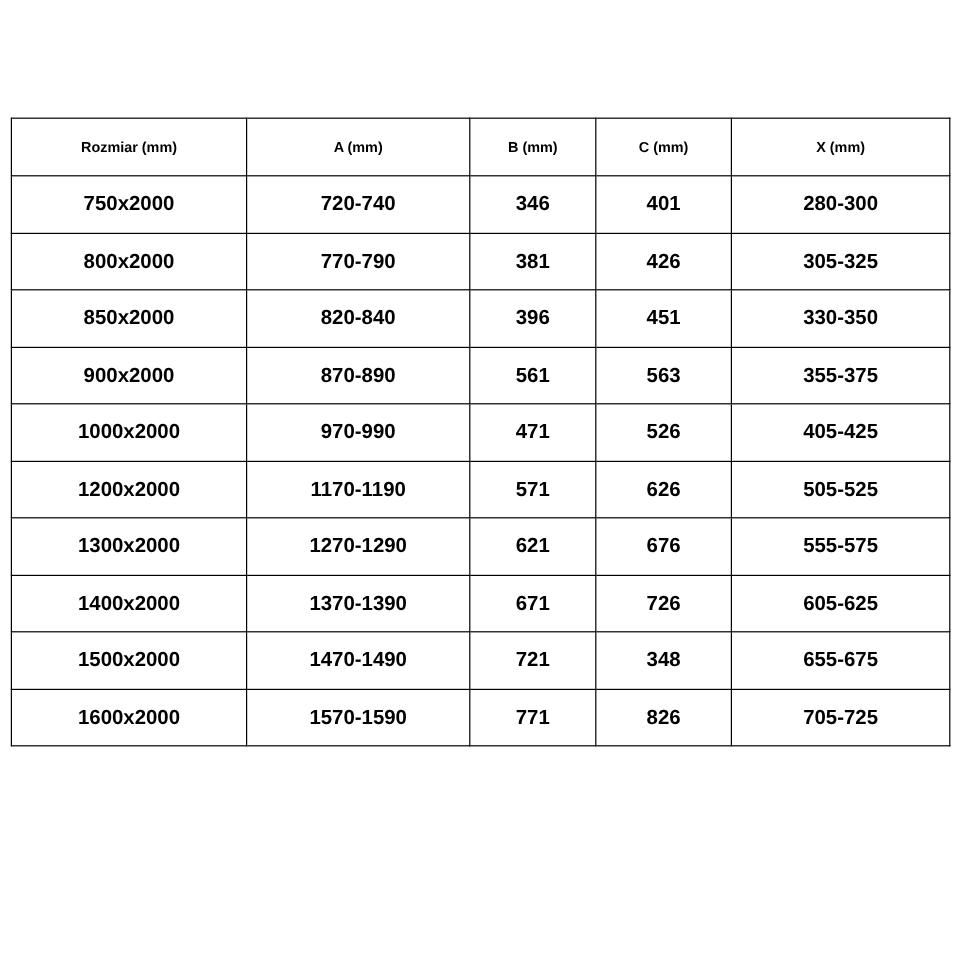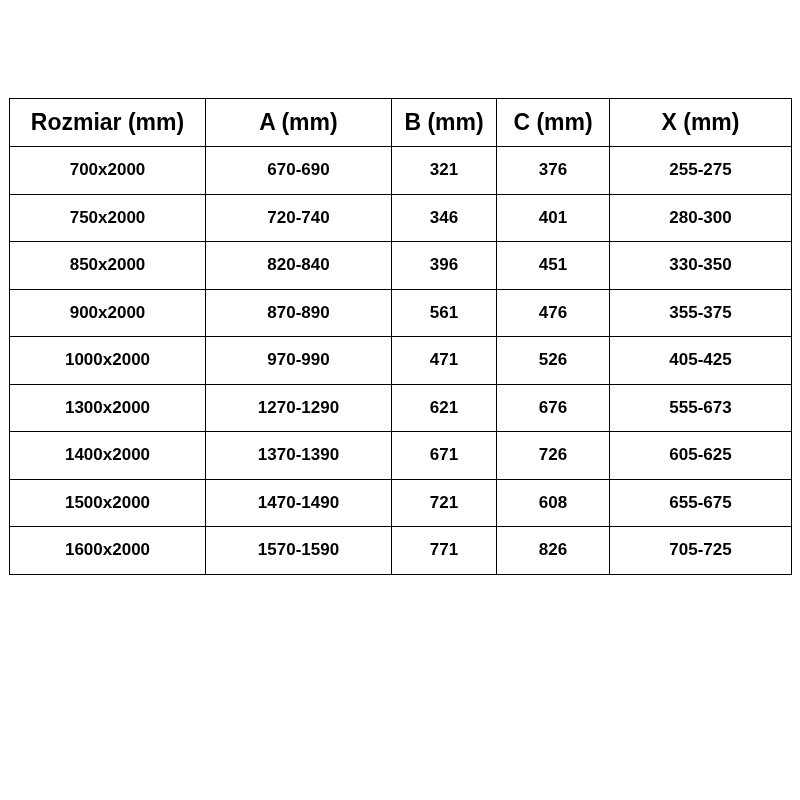--- a/index.html
+++ b/index.html
@@ -36,21 +36,21 @@
     border: 1px solid #000000;
     text-align: center;
     vertical-align: middle;
     font-weight: bold;
     font-size: 17px;
     height: 46.5px;
     padding: 0 4px;
     white-space: nowrap;
   }
   table.size-table th {
-    font-size: 23px;
+    font-size: 12px;
     height: 47px;
   }
   col.c0 { width: 196px; }
   col.c1 { width: 186px; }
   col.c2 { width: 105px; }
   col.c3 { width: 113px; }
   col.c4 { width: 182px; }
 </style>
 </head>
 <body>
@@ -69,73 +69,80 @@
         <tr>
           <th>Rozmiar (mm)</th>
           <th>A (mm)</th>
           <th>B (mm)</th>
           <th>C (mm)</th>
           <th>X (mm)</th>
         </tr>
       </thead>
       <tbody>
         <tr>
-          <td>700x2000</td>
-          <td>670-690</td>
-          <td>321</td>
-          <td>376</td>
-          <td>255-275</td>
-        </tr>
-        <tr>
           <td>750x2000</td>
           <td>720-740</td>
           <td>346</td>
           <td>401</td>
           <td>280-300</td>
+        </tr>
+        <tr>
+          <td>800x2000</td>
+          <td>770-790</td>
+          <td>381</td>
+          <td>426</td>
+          <td>305-325</td>
         </tr>
         <tr>
           <td>850x2000</td>
           <td>820-840</td>
           <td>396</td>
           <td>451</td>
           <td>330-350</td>
         </tr>
         <tr>
           <td>900x2000</td>
           <td>870-890</td>
           <td>561</td>
-          <td>476</td>
+          <td>563</td>
           <td>355-375</td>
         </tr>
         <tr>
           <td>1000x2000</td>
           <td>970-990</td>
           <td>471</td>
           <td>526</td>
           <td>405-425</td>
         </tr>
         <tr>
+          <td>1200x2000</td>
+          <td>1170-1190</td>
+          <td>571</td>
+          <td>626</td>
+          <td>505-525</td>
+        </tr>
+        <tr>
           <td>1300x2000</td>
           <td>1270-1290</td>
           <td>621</td>
           <td>676</td>
-          <td>555-673</td>
+          <td>555-575</td>
         </tr>
         <tr>
           <td>1400x2000</td>
           <td>1370-1390</td>
           <td>671</td>
           <td>726</td>
           <td>605-625</td>
         </tr>
         <tr>
           <td>1500x2000</td>
           <td>1470-1490</td>
           <td>721</td>
-          <td>608</td>
+          <td>348</td>
           <td>655-675</td>
         </tr>
         <tr>
           <td>1600x2000</td>
           <td>1570-1590</td>
           <td>771</td>
           <td>826</td>
           <td>705-725</td>
         </tr>
       </tbody>

